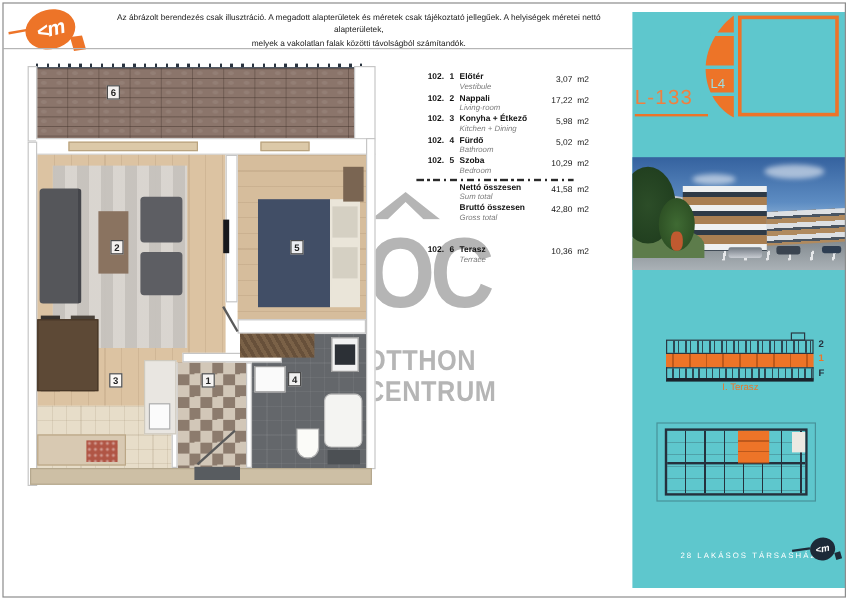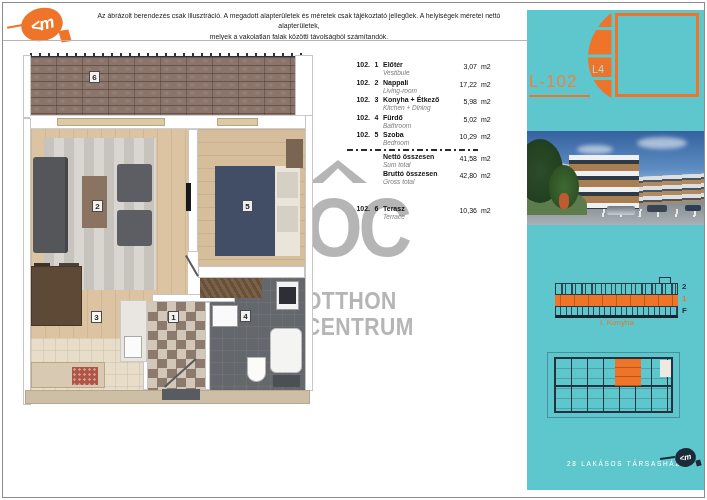--- a/index.html
+++ b/index.html
@@ -326,21 +326,21 @@
 
   <div class="sidebar">
     <svg class="sail" width="28" height="85" viewBox="0 0 28 85">
       <path d="M27.5,0 C 16,8 4,26 4,44 C 4,62 13,77 27.5,85 Z" fill="#ED7428"></path>
       <line x1="0" y1="15.5" x2="28" y2="15.5" stroke="#5EC7CD" stroke-width="3"></line>
       <line x1="0" y1="43" x2="28" y2="43" stroke="#5EC7CD" stroke-width="3"></line>
       <line x1="0" y1="65.5" x2="28" y2="65.5" stroke="#5EC7CD" stroke-width="3"></line>
       <text x="8" y="60" font-size="11" font-family="Liberation Sans, sans-serif" fill="#9fdde1">L4</text>
     </svg>
     <div class="sq-frame"></div>
-    <div class="unit-code">L-102</div>
+    <div class="unit-code">L-133</div>
     <div class="unit-underline"></div>
 
     <div class="photo">
       <div class="ph-cloud" style="left:110px;top:6px;width:50px;height:12px;"></div>
       <div class="ph-cloud" style="left:50px;top:14px;width:36px;height:9px;"></div>
       <div class="ph-ground"></div>
       <div class="ph-lines"></div>
       <div class="ph-bldg-far"></div>
       <div class="ph-bldg-side"></div>
       <div class="ph-bldg-main"></div>
@@ -355,21 +355,21 @@
 
     <div class="elev">
       <div class="elev-chimney"></div>
       <div class="elev-top"></div>
       <div class="elev-mid"></div>
       <div class="elev-bot"></div>
     </div>
     <div class="elev-lbl" style="top:272px;color:#25313d;">2</div>
     <div class="elev-lbl" style="top:284px;color:#ED7428;">1</div>
     <div class="elev-lbl" style="top:296px;color:#25313d;">F</div>
-    <div class="elev-caption">I. Konyha</div>
+    <div class="elev-caption">I. Terasz</div>
 
     <div class="ov-outer"></div>
     <div class="ov-inner">
       <div class="ov-corridor"></div>
       <div class="ov-orange"></div>
       <div class="ov-white"></div>
     </div>
 
     <div class="sb-footer-text">28 LAKÁSOS TÁRSASHÁZ</div>
     <div class="f-logo">

